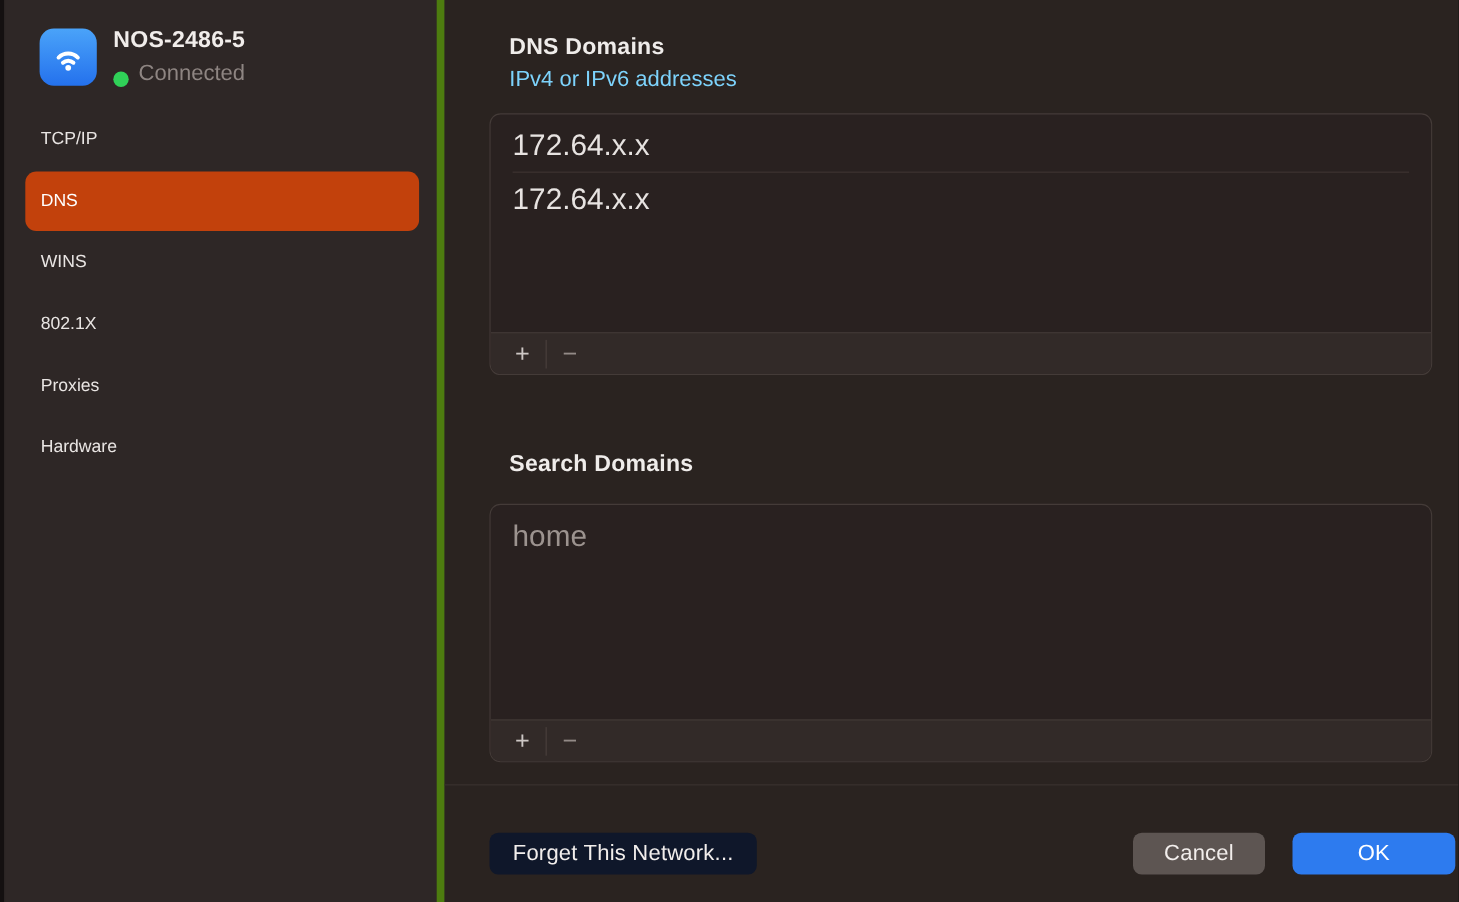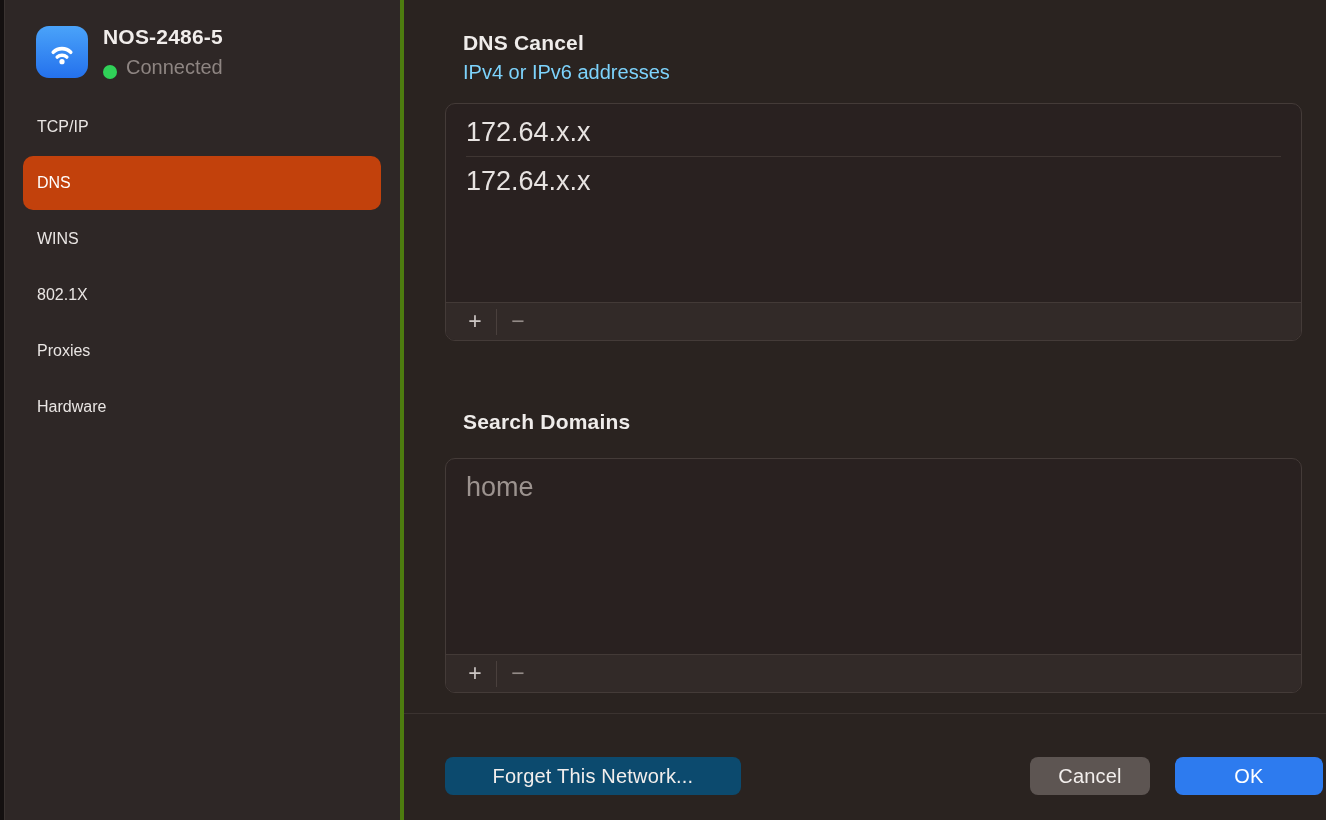--- a/index.html
+++ b/index.html
@@ -6,21 +6,21 @@
   html,body { background:#1c1816; }
   .screen {
     position:relative; width:1326px; height:820px; overflow:hidden;
     background:#2a2320; font-family:"Liberation Sans","DejaVu Sans",sans-serif;
     -webkit-font-smoothing:antialiased;
   }
 
   
   .sidebar {
     position:absolute; left:0; top:0; width:404px; height:820px;
-    background:#2e2726; border-right:4px solid #4d7c0f;
+    background:#2e2726; border-right:7px solid #4d7c0f;
   }
   .edge-strip {
     position:absolute; left:0; top:0; width:5px; height:820px;
     background:#141010; border-right:1px solid #3a3331;
   }
   .network-header { position:absolute; left:36px; top:25px; display:flex; gap:15px; align-items:center; }
   .wifi-badge {
     width:52px; height:52px; border-radius:13px; flex:0 0 auto;
     background:linear-gradient(180deg,#4aa3f9 0%,#2471ed 100%);
     display:flex; align-items:center; justify-content:center;
@@ -67,21 +67,21 @@
   .pm-btn.minus { color:#938a87; }
   .pm-divider { width:1px; height:26px; background:#4a403d; margin:0 5px; }
 
   .bottom-rule { position:absolute; left:0; right:0; top:713px; height:1px; background:#3b3330; }
 
   .dlg-btn {
     position:absolute; top:757px; height:38px; border:none; border-radius:8px;
     display:flex; align-items:center; justify-content:center;
     font-family:inherit; font-size:20px; cursor:default; letter-spacing:.2px;
   }
-  .btn-forget { left:41px; width:296px; background:#0c4a6e; color:#f2eeec; }
+  .btn-forget { left:41px; width:243px; background:#0f172a; color:#f2eeec; }
   .btn-cancel { left:626px; width:120px; background:#5d5552; color:#f2eeec; }
   .btn-ok     { left:771px; width:148px; background:#2d7bef; color:#ffffff; }
 </style>
 </head>
 <body>
 
 <div class="screen">
 
   <div class="sidebar">
     <div class="network-header">
@@ -110,21 +110,21 @@
       <div class="nav-item">802.1X</div>
       <div class="nav-item">Proxies</div>
       <div class="nav-item">Hardware</div>
     </div>
 
     <div class="edge-strip"></div>
   </div>
 
   <div class="main">
 
-    <div class="section-title" style="top:31px">DNS Cancel</div>
+    <div class="section-title" style="top:31px">DNS Domains</div>
     <div class="section-sub" style="top:61px">IPv4 or IPv6 addresses</div>
 
     <div class="listbox" style="top:103px; height:238px;">
       <div class="list-area">
         <div class="lrow divided">172.64.x.x</div>
         <div class="lrow">172.64.x.x</div>
       </div>
       <div class="box-footer">
         <button class="pm-btn plus">+</button>
         <span class="pm-divider"></span>

